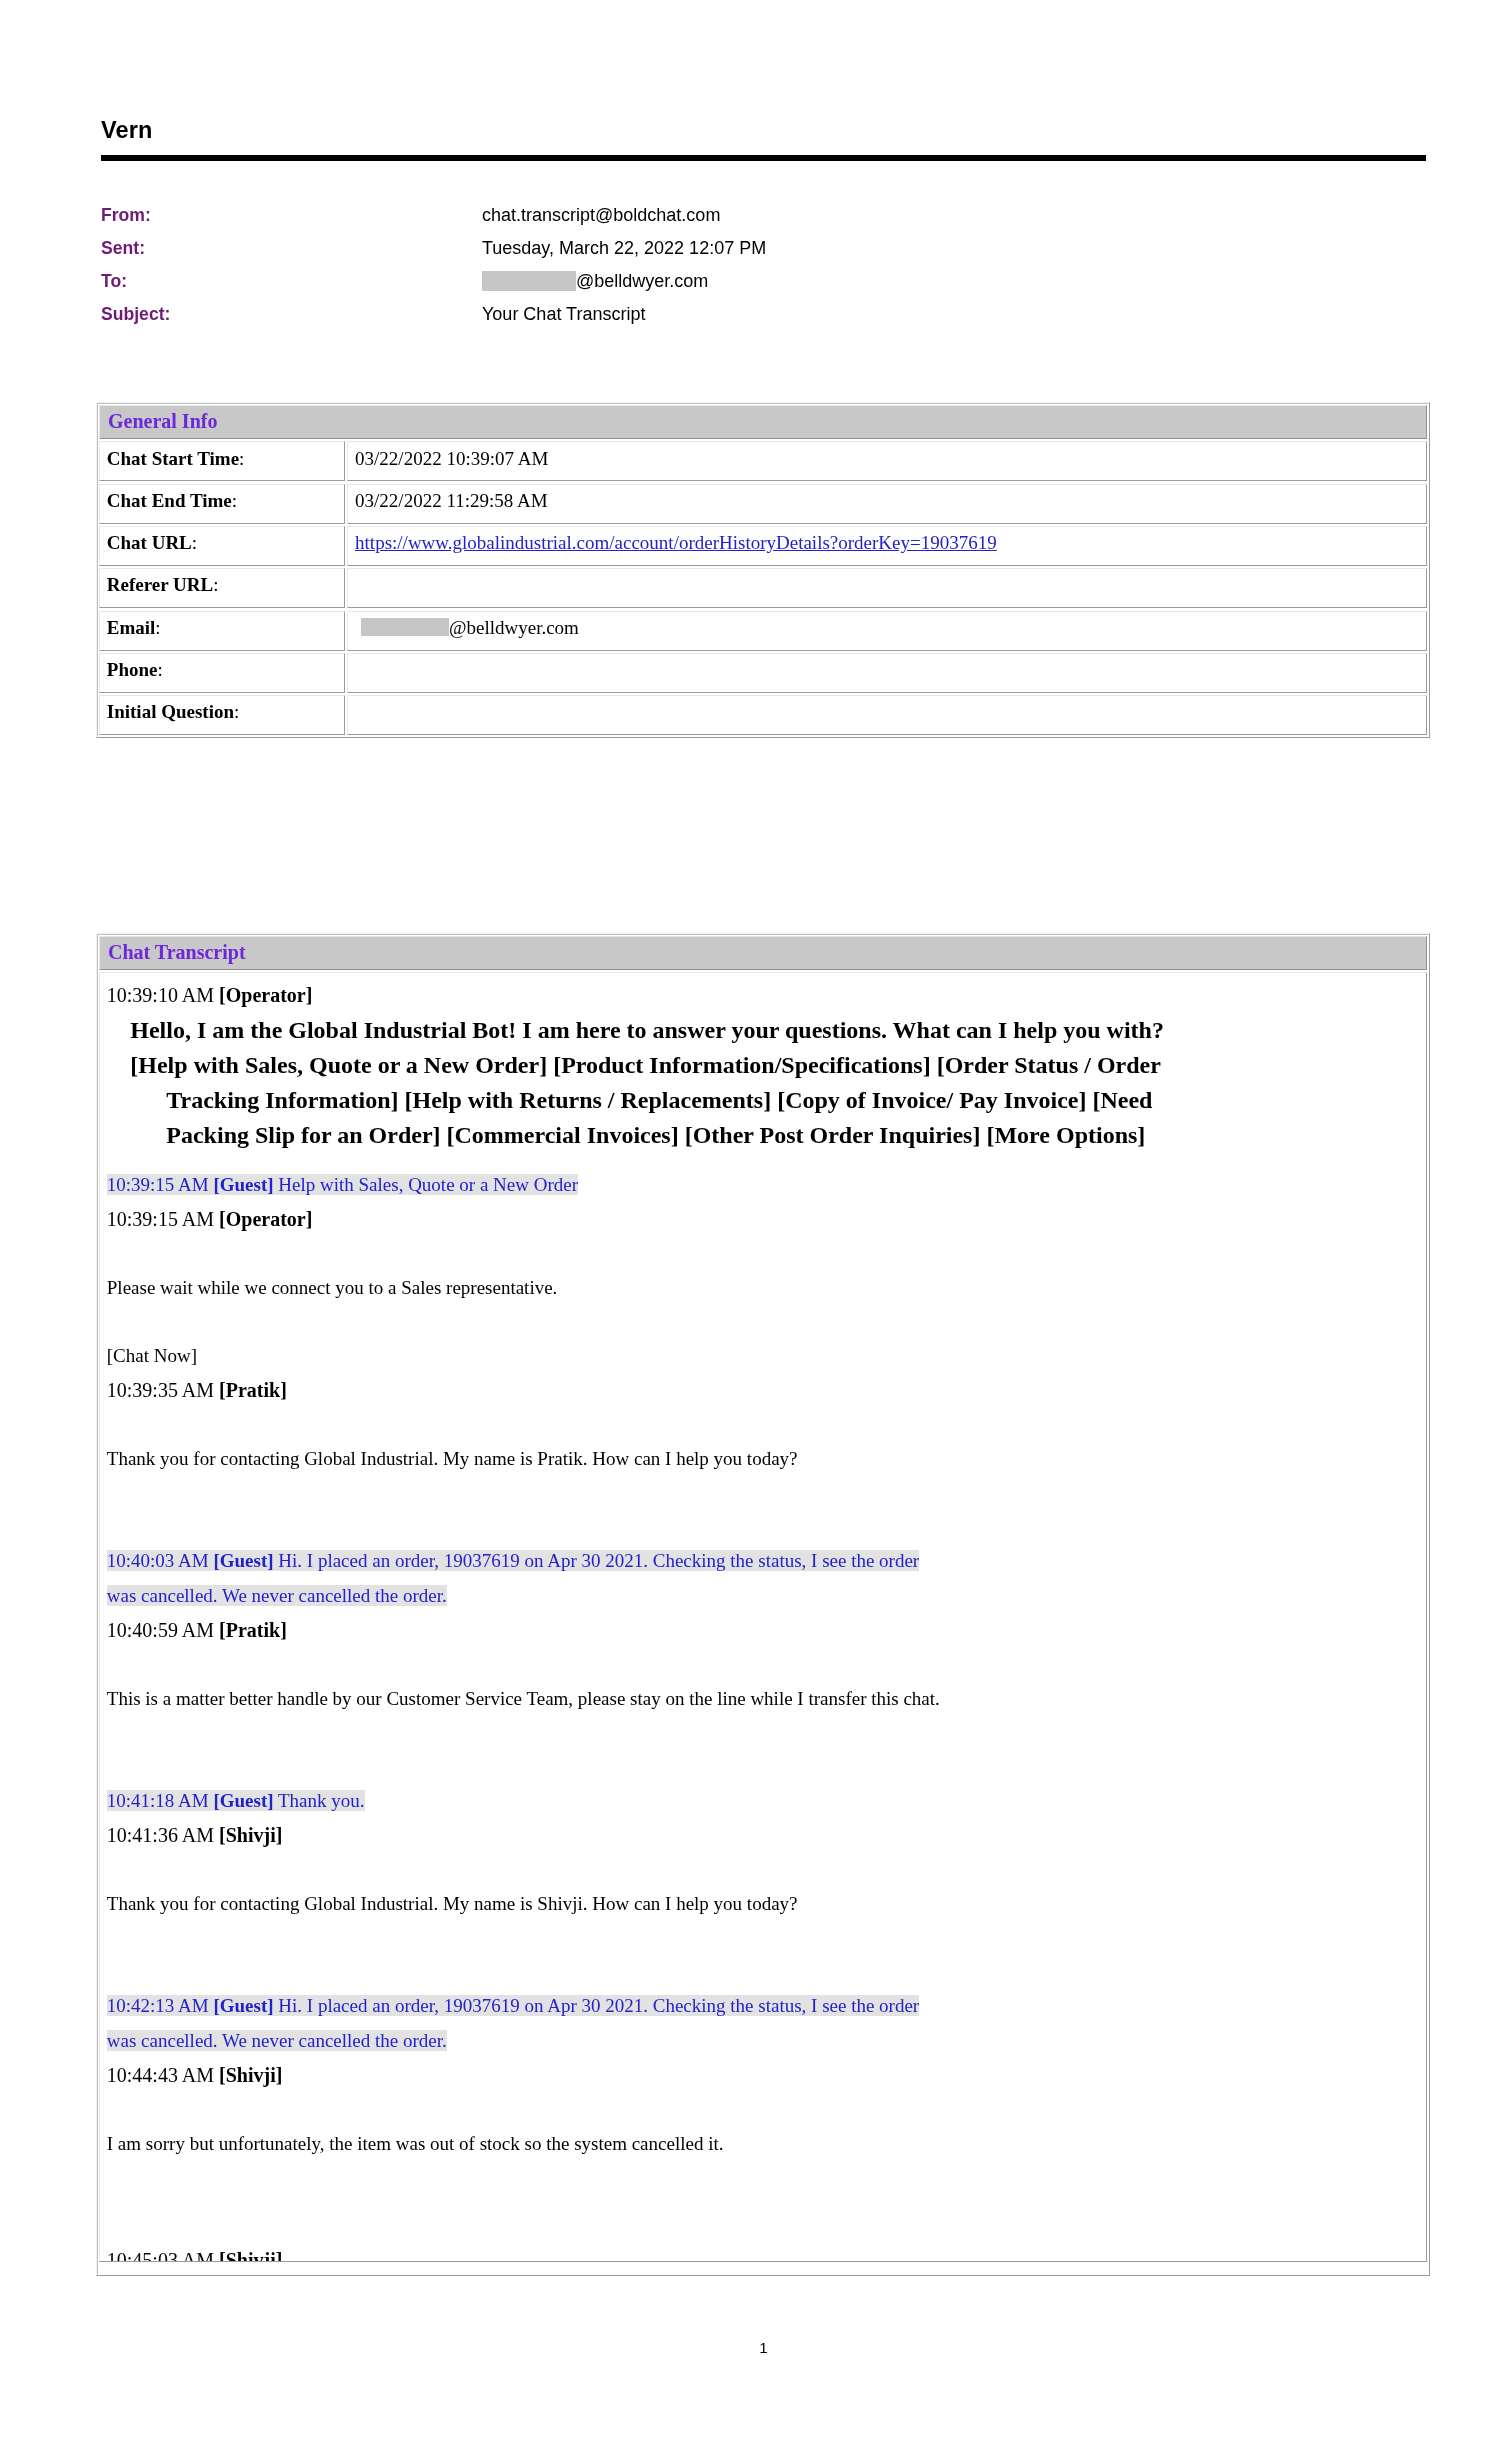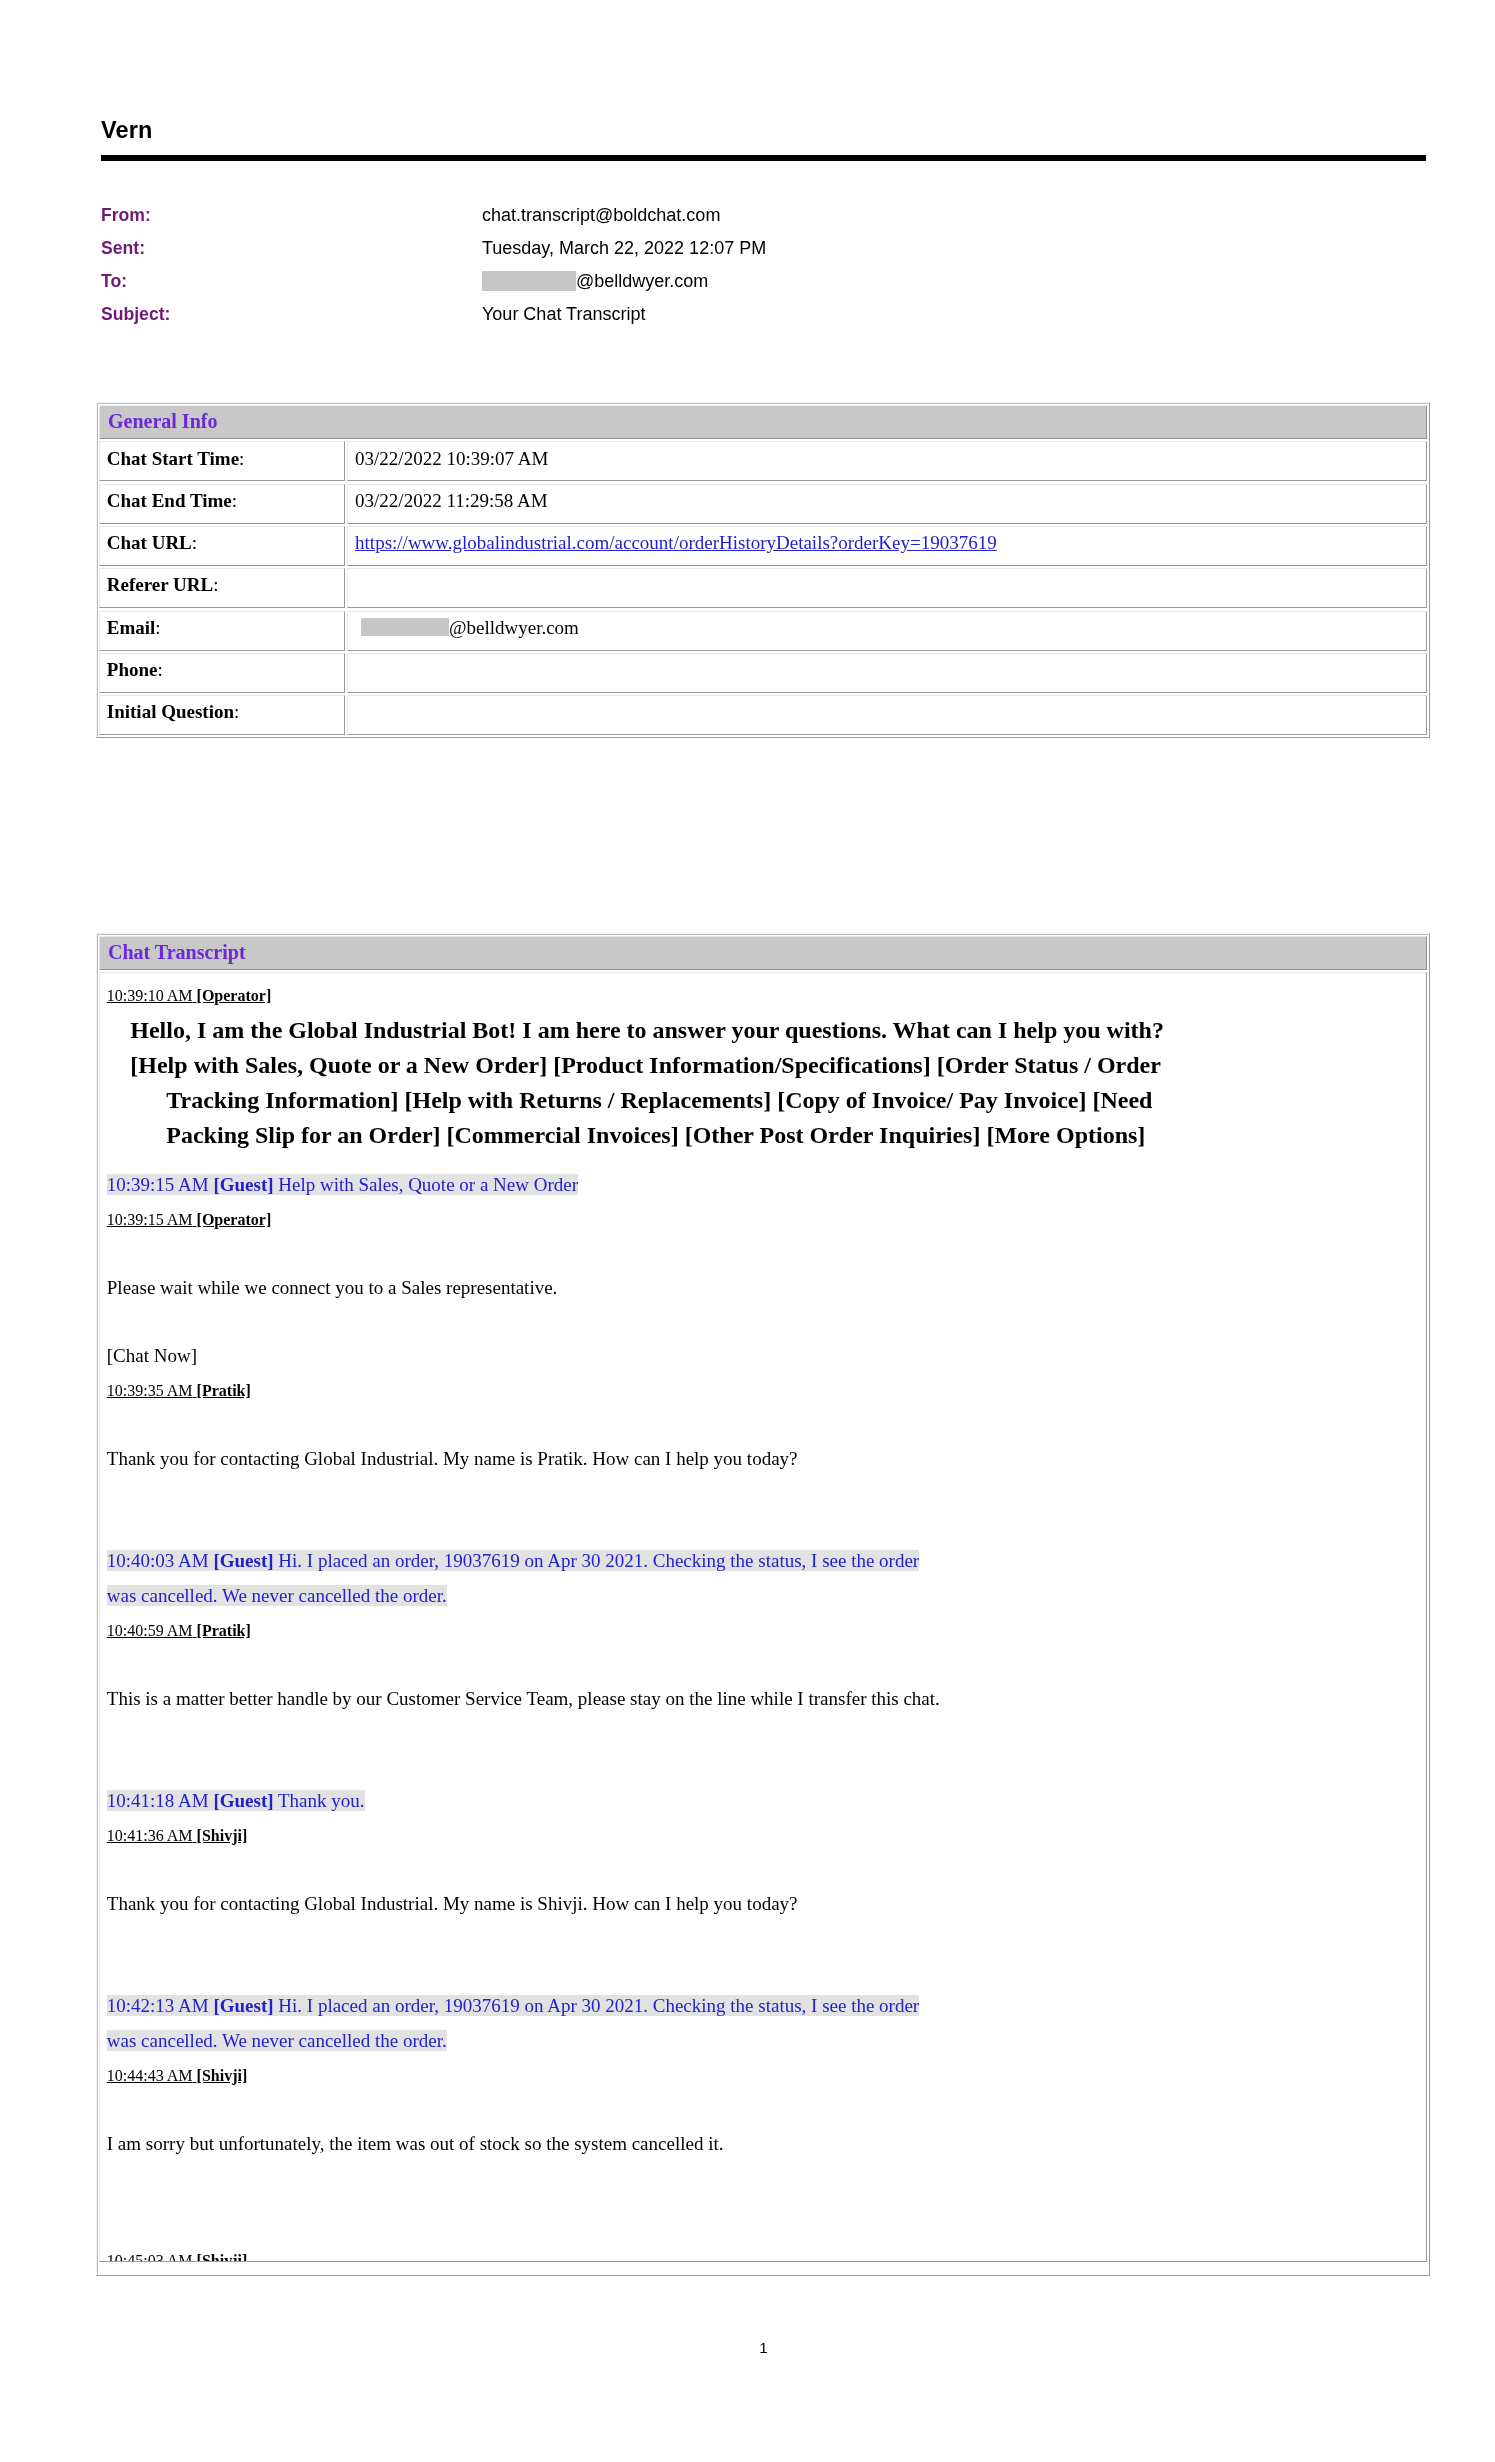--- a/index.html
+++ b/index.html
@@ -177,21 +177,21 @@
     overflow: hidden;
   }
 
   .line {
     font-family: "Liberation Serif", serif;
     font-size: 19px;
     color: #000;
     line-height: 35px;
     white-space: pre-wrap;
   }
-  .stamp-line { font-size: 16px; text-decoration: underline; }
+  .stamp-line { font-size: 20px; }
   .actor { font-weight: bold; }
 
   .bot-msg {
     font-weight: bold;
     font-size: 24px;
     line-height: 35px;
     color: #000;
     padding-left: 23.5px;
     text-indent: 0;
     margin: 0;

